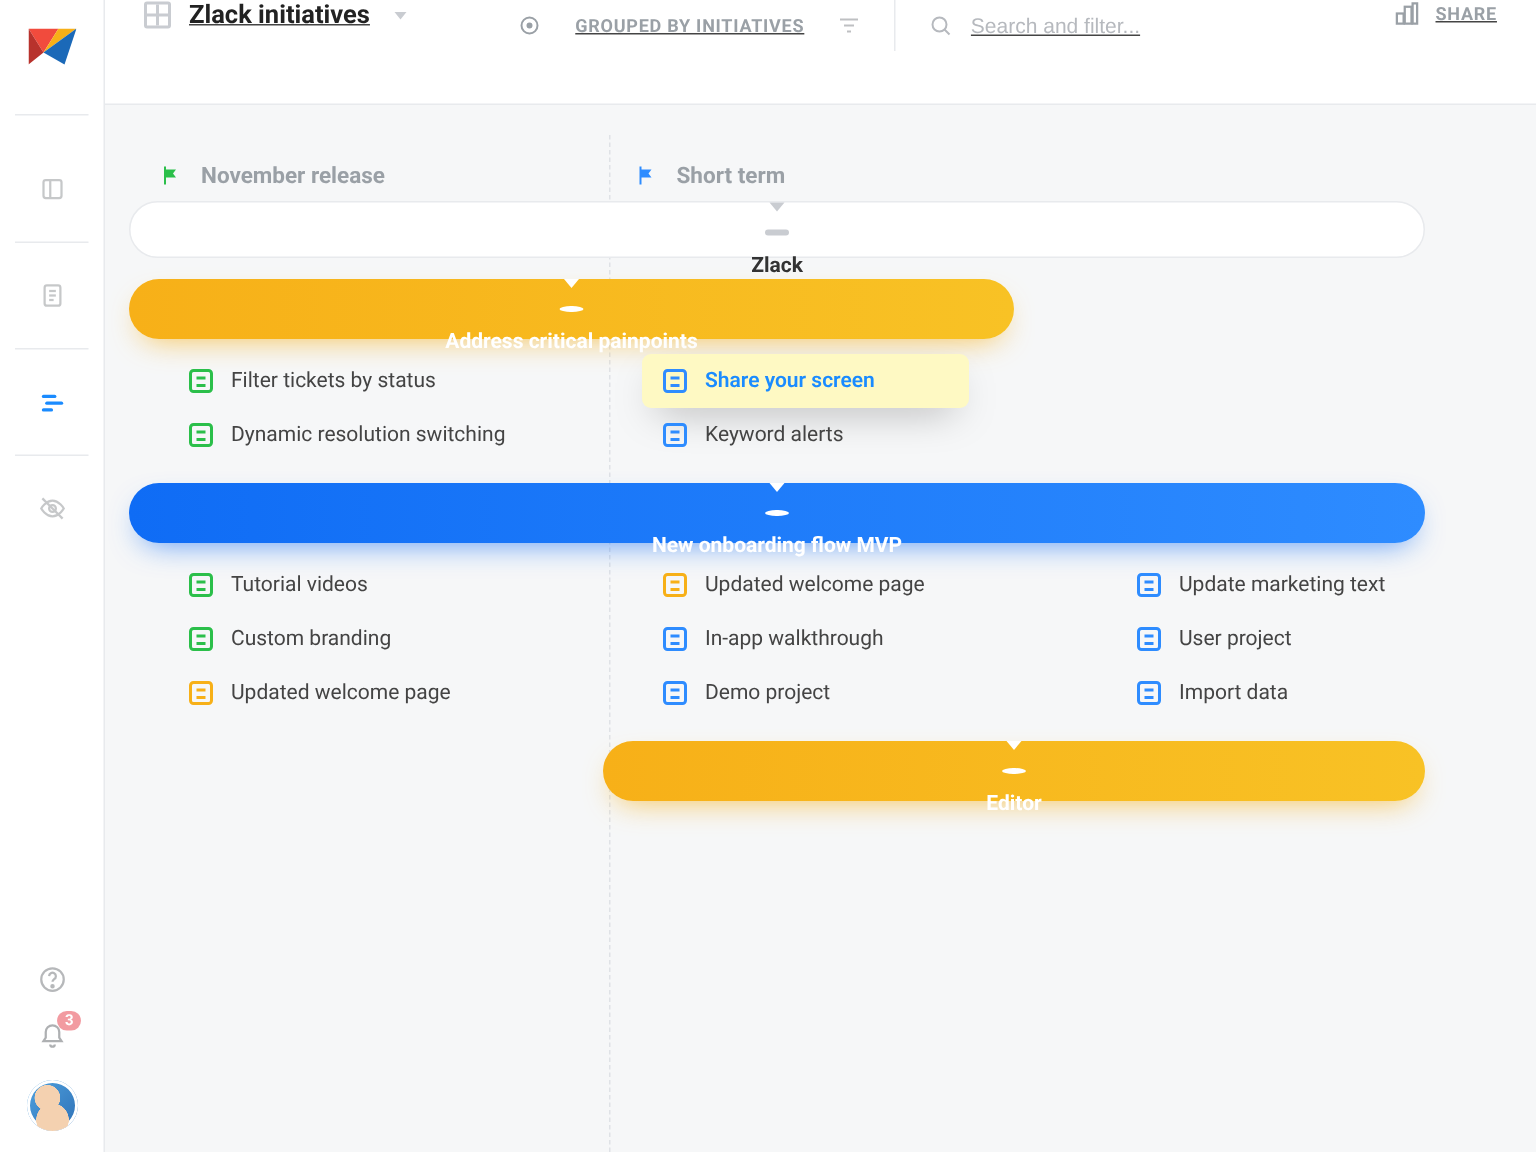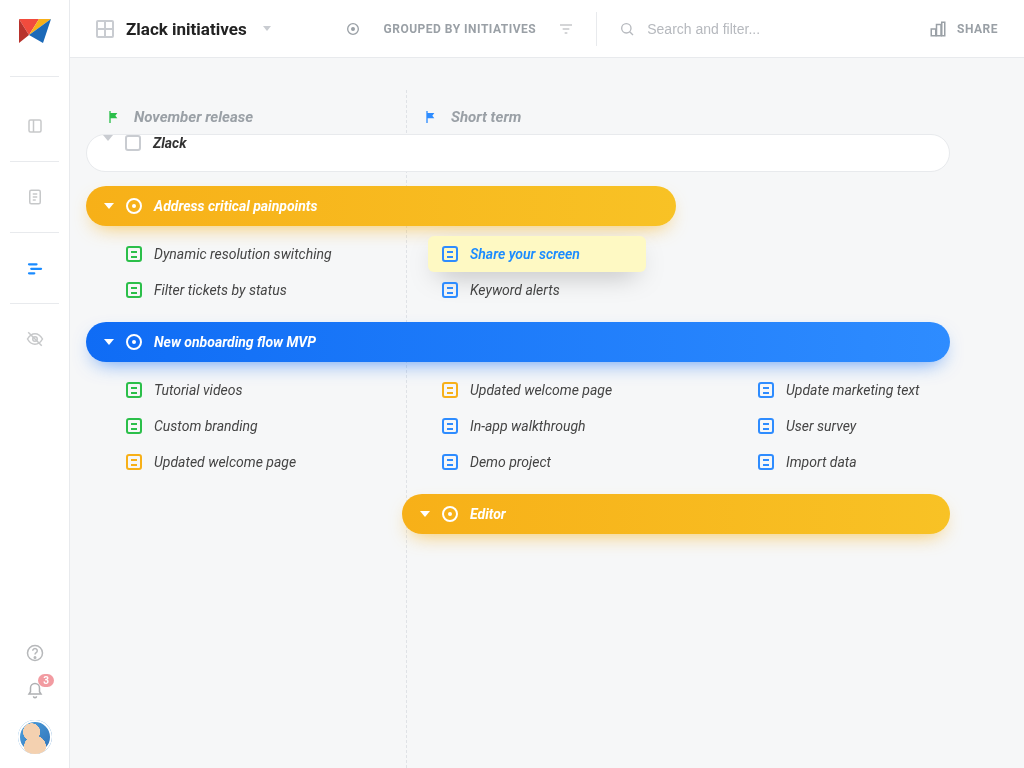--- a/index.html
+++ b/index.html
@@ -14,60 +14,60 @@
   .rail .nav-item.active .ico { opacity:1; }
   .rail .divider { height:1px; background:#e8eaed; margin:6px 10px; }
 
   .rail .bottom { position:absolute; bottom:14px; left:0; width:70px; display:flex; flex-direction:column; align-items:center; gap:16px; }
   .rail .bell { position:relative; opacity:0.5; cursor:pointer; }
   .rail .bell .badge { position:absolute; top:-8px; right:-10px; background:#e63946; color:#fff; font-size:10px; font-weight:700; border-radius:10px; padding:1px 5px; }
   .rail .avatar { width:34px; height:34px; border-radius:50%; background:linear-gradient(135deg,#4fa3e0,#2d6fb5); box-shadow:0 0 0 2px #fff inset; position:relative; overflow:hidden; }
   .rail .avatar::after{ content:""; position:absolute; inset:0; background:radial-gradient(circle at 40% 35%, #f4d1b0 0 28%, transparent 29%), radial-gradient(circle at 50% 78%, #f4d1b0 0 34%, transparent 35%); }
 
   
-  .topbar { position:absolute; left:70px; top:0; right:0; height:58px; background:#fff; border-bottom:1px solid #e8eaed; display:flex; align-items:center; padding:0 26px; gap:26px; }
+  .topbar { position:absolute; left:70px; top:0; right:0; height:70px; background:#fff; border-bottom:1px solid #e8eaed; display:flex; align-items:flex-start; padding:0 26px; gap:26px;text-decoration:underline; }
   .topbar .title { display:flex; align-items:center; gap:12px; font-size:17px; font-weight:700; color:#222; }
   .topbar .title .grid-ico { width:18px; height:18px; border:2px solid #c9ccd1; border-radius:2px; position:relative; }
   .topbar .title .grid-ico::before, .topbar .title .grid-ico::after { content:""; position:absolute; background:#c9ccd1; }
   .topbar .title .grid-ico::before { left:0; right:0; top:50%; height:2px; margin-top:-1px; }
   .topbar .title .grid-ico::after  { top:0; bottom:0; left:50%; width:2px; margin-left:-1px; }
   .topbar .caret { width:0; height:0; border-left:4px solid transparent; border-right:4px solid transparent; border-top:5px solid #c9ccd1; margin-left:4px; }
 
   .topbar .center { display:flex; align-items:center; gap:22px; margin-left:auto; margin-right:auto; }
   .topbar .grouped { display:flex; align-items:center; gap:23px; font-size:12px; font-weight:700; letter-spacing:.5px; color:#9aa0a6; }
   .topbar .filter-ico { opacity:0.4; }
   .topbar .vsep { width:1px; height:34px; background:#e8eaed; }
 
   .topbar .search { display:flex; align-items:center; gap:12px; color:#9aa0a6; flex:1; max-width:240px; }
   .topbar .search input { border:none; outline:none; font-size:14px; color:#444; background:transparent; width:160px; }
   .topbar .search input::placeholder { color:#b6b9be; }
 
   .topbar .share { margin-left:auto; display:flex; align-items:center; gap:10px; font-size:12px; font-weight:700; letter-spacing:.5px; color:#9aa0a6; cursor:pointer; }
 
   
-  .board { position:absolute; left:70px; right:0; top:70px; bottom:0; padding:20px 20px 0 20px; overflow:hidden;font-style:italic; }
+  .board { position:absolute; left:70px; right:0; top:70px; bottom:0; padding:20px 20px 0 20px; overflow:hidden; }
   .columns { display:grid; grid-template-columns: 316px 316px 316px; height:100%; position:relative; }
   .col-line { border-left:1px dashed #dfe2e6; }
   .colhead { display:flex; align-items:center; gap:12px; padding:18px 16px; font-size:15px; font-weight:700; color:#9aa0a6; }
   .flag { width:16px; height:16px; }
 
   .overlay { position:absolute; left:16px; right:0; top:64px; }
 
   
-  .project-row { display:flex; gap:12px; height:38px; padding:0 16px; background:#fff; border:1px solid #e8eaed; border-radius:19px; width:864px; font-weight:700; color:#333; font-size:14px; }
+  .project-row { display:flex; align-items:center; gap:12px; height:38px; padding:0 16px; background:#fff; border:1px solid #e8eaed; border-radius:19px; width:864px; font-weight:700; color:#333; font-size:14px;flex-direction:column; }
   .chevdown { width:0; height:0; border-left:5px solid transparent; border-right:5px solid transparent; border-top:6px solid #c9ccd1; }
   .proj-ico { width:16px; height:16px; border:2px solid #c9ccd1; border-radius:3px; }
 
   
   .epic { height:40px; border-radius:20px; display:flex; align-items:center; gap:12px; padding:0 18px; color:#fff; font-weight:700; font-size:14px; margin-top:14px; }
   .epic .chevdown { border-top-color:#fff; }
   .epic .target { width:16px; height:16px; border:2px solid #fff; border-radius:50%; position:relative; }
   .epic .target::after { content:""; position:absolute; width:4px; height:4px; background:#fff; border-radius:50%; top:50%; left:50%; transform:translate(-50%,-50%); }
-  .epic.amber { background:linear-gradient(90deg,#f7b018,#f8c225); box-shadow:0 8px 20px -8px rgba(247,176,24,.75); }
-  .epic.blue  { background:linear-gradient(90deg,#0f6cf5,#2e8cff); box-shadow:0 8px 20px -8px rgba(15,108,245,.7); }
+  .epic.amber { background:linear-gradient(90deg,#f7b018,#f8c225); box-shadow:0 8px 20px -8px rgba(247,176,24,.75);flex-direction:column; }
+  .epic.blue  { background:linear-gradient(90deg,#0f6cf5,#2e8cff); box-shadow:0 8px 20px -8px rgba(15,108,245,.7);flex-direction:column; }
   .epic.w590 { width:590px; }
   .epic.w864 { width:864px; }
   .epic.w548 { width:548px; margin-left:316px; }
 
   
   .tasks-row { display:grid; grid-template-columns: 316px 316px 316px; margin-top:10px; }
   .tasks-row > div { padding-left:40px; }
   .task { display:flex; align-items:center; gap:12px; height:36px; font-size:14px; color:#444; cursor:pointer; }
   .task .doc-ico { width:16px; height:16px; border:2px solid; border-radius:3px; position:relative; }
   .task .doc-ico::before, .task .doc-ico::after { content:""; position:absolute; left:3px; right:3px; height:2px; background:currentColor; }
@@ -217,25 +217,25 @@
       </div>
       <div class="epic amber w590">
     <span class="chevdown"></span>
     <span class="target"></span>
     <span>Address critical painpoints</span>
       </div>
       <div class="tasks-row">
         <div>
           <div class="task green">
             <span class="doc-ico"></span>
+            <span>Filter tickets by status</span>
+          </div>
+          <div class="task green">
+            <span class="doc-ico"></span>
             <span>Dynamic resolution switching</span>
-          </div>
-          <div class="task green">
-            <span class="doc-ico"></span>
-            <span>Filter tickets by status</span>
           </div>
         </div>
         <div>
           <div class="task blue highlight">
             <span class="doc-ico"></span>
             <span>Share your screen</span>
           </div>
           <div class="task blue">
             <span class="doc-ico"></span>
             <span>Keyword alerts</span>
@@ -277,21 +277,21 @@
             <span>Demo project</span>
           </div>
         </div>
         <div>
           <div class="task blue">
             <span class="doc-ico"></span>
             <span>Update marketing text</span>
           </div>
           <div class="task blue">
             <span class="doc-ico"></span>
-            <span>User survey</span>
+            <span>User project</span>
           </div>
           <div class="task blue">
             <span class="doc-ico"></span>
             <span>Import data</span>
           </div>
         </div>
       </div>
       <div class="epic amber w548">
     <span class="chevdown"></span>
     <span class="target"></span>

